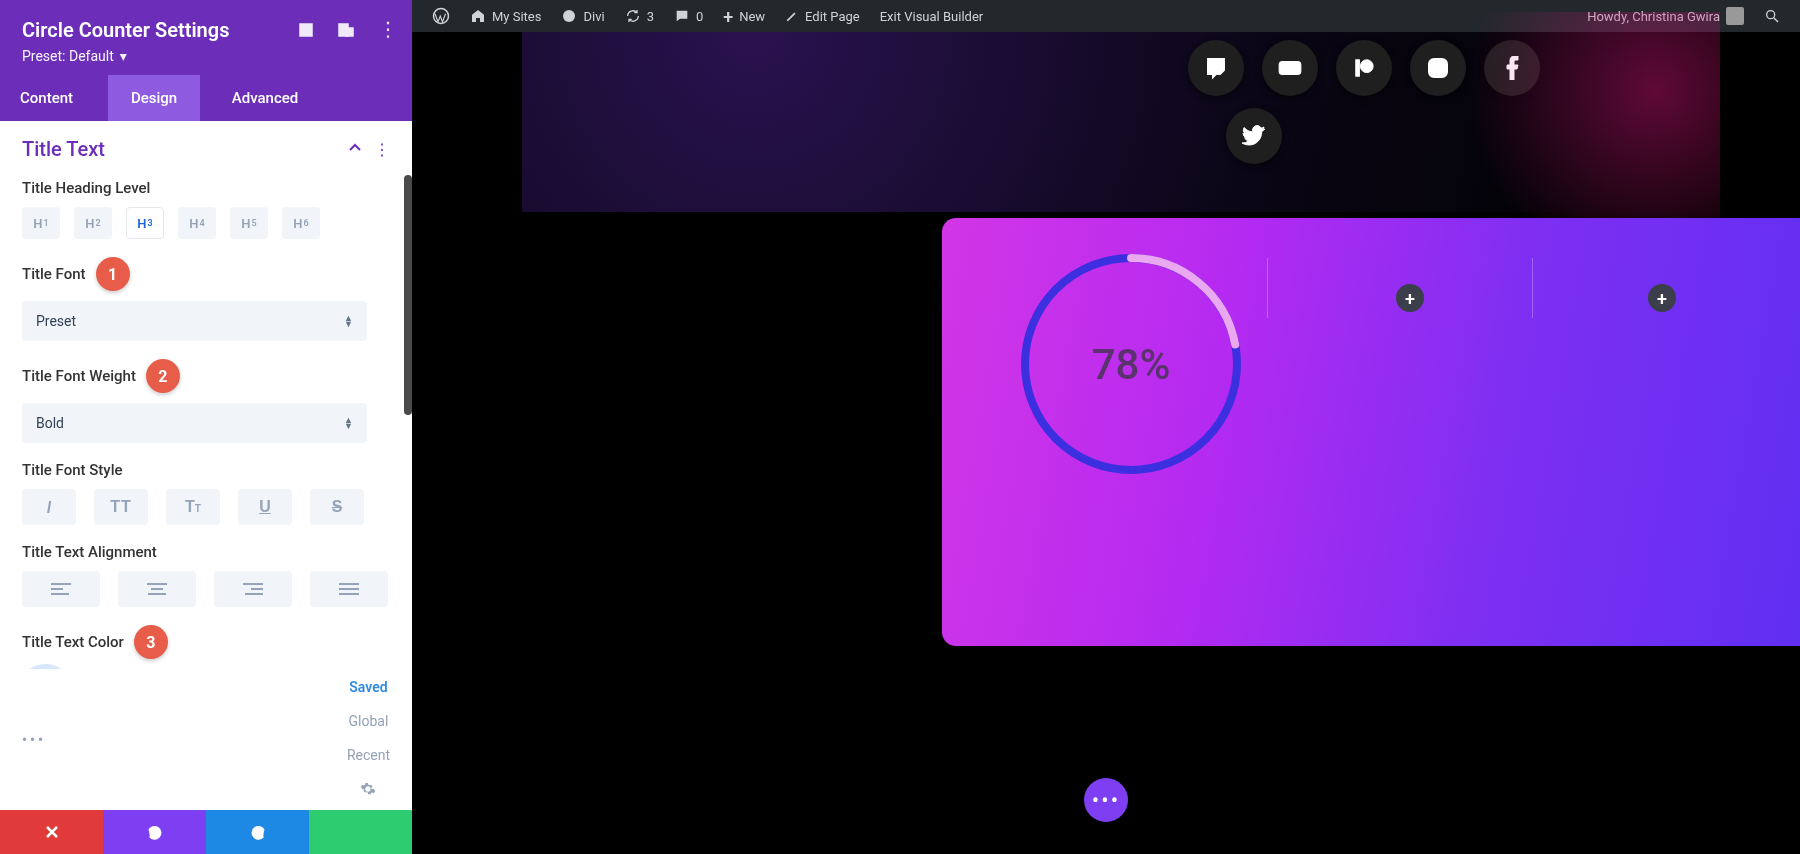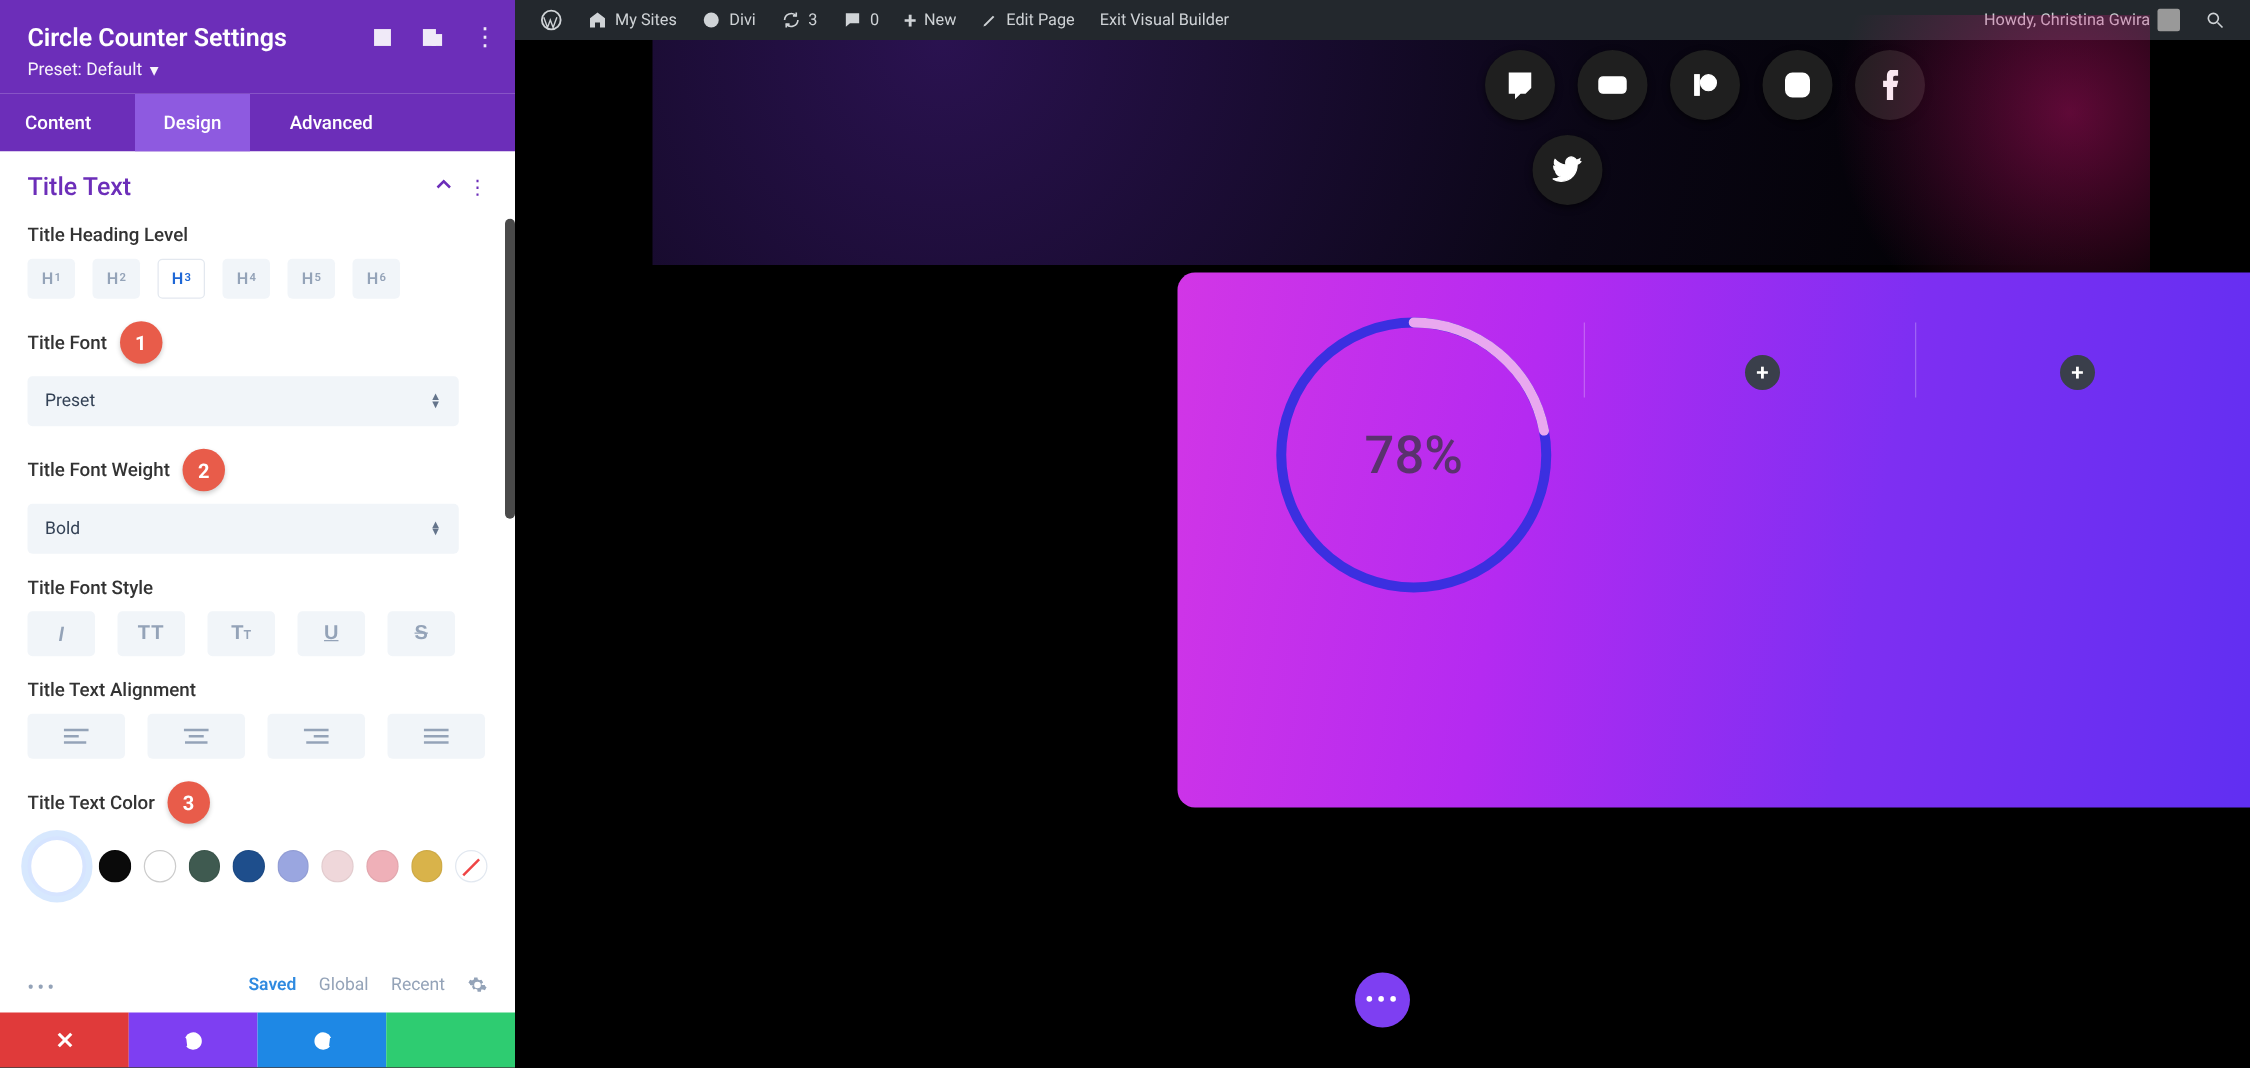--- a/index.html
+++ b/index.html
@@ -44,21 +44,21 @@
   .style-btn svg, .align-btn svg { stroke:#94a3b8; }
 
   .swatches { display: flex; gap: 10px; align-items: center; margin-top: 4px;}
   .swatch { width: 26px; height: 26px; border-radius: 50%; cursor: pointer; border: 1px solid rgba(0,0,0,.05);}
   .swatch.active-ring { width: 48px; height: 48px; border: 3px solid #d6e4ff; box-shadow: 0 0 0 5px rgba(96,165,250,.25); background:#fff;}
   .swatch.none { position: relative; background:#fff; border:1px solid #e2e8f0; }
   .swatch.none::after{ content:""; position:absolute; left:3px; right:3px; top:50%; height:2px; background:#ef4444; transform:rotate(-45deg);}
 
   .panel-sub { display:flex; justify-content:space-between; align-items:center; padding: 10px 22px; color:#94a3b8; font-size:14px;}
   .panel-sub .dots{ letter-spacing:3px; font-weight:700;}
-  .panel-sub .links{ display:flex; gap:18px; align-items:flex-start;}
+  .panel-sub .links{ display:flex; gap:18px; align-items:center;flex-direction:column;}
   .panel-sub .saved{ color:#2f8ae0; font-weight:600;}
 
   .panel-footer { display: flex; height: 44px; }
   .fbtn { flex: 1; display:flex; align-items:center; justify-content:center; color:#fff; cursor:pointer; }
   .fbtn.cancel{ background:#e03a3a;}
   .fbtn.undo{ background:#7e3ff2;}
   .fbtn.redo{ background:#1e88e5;}
   .fbtn.save{ background:#2ecc71;}
 
   

